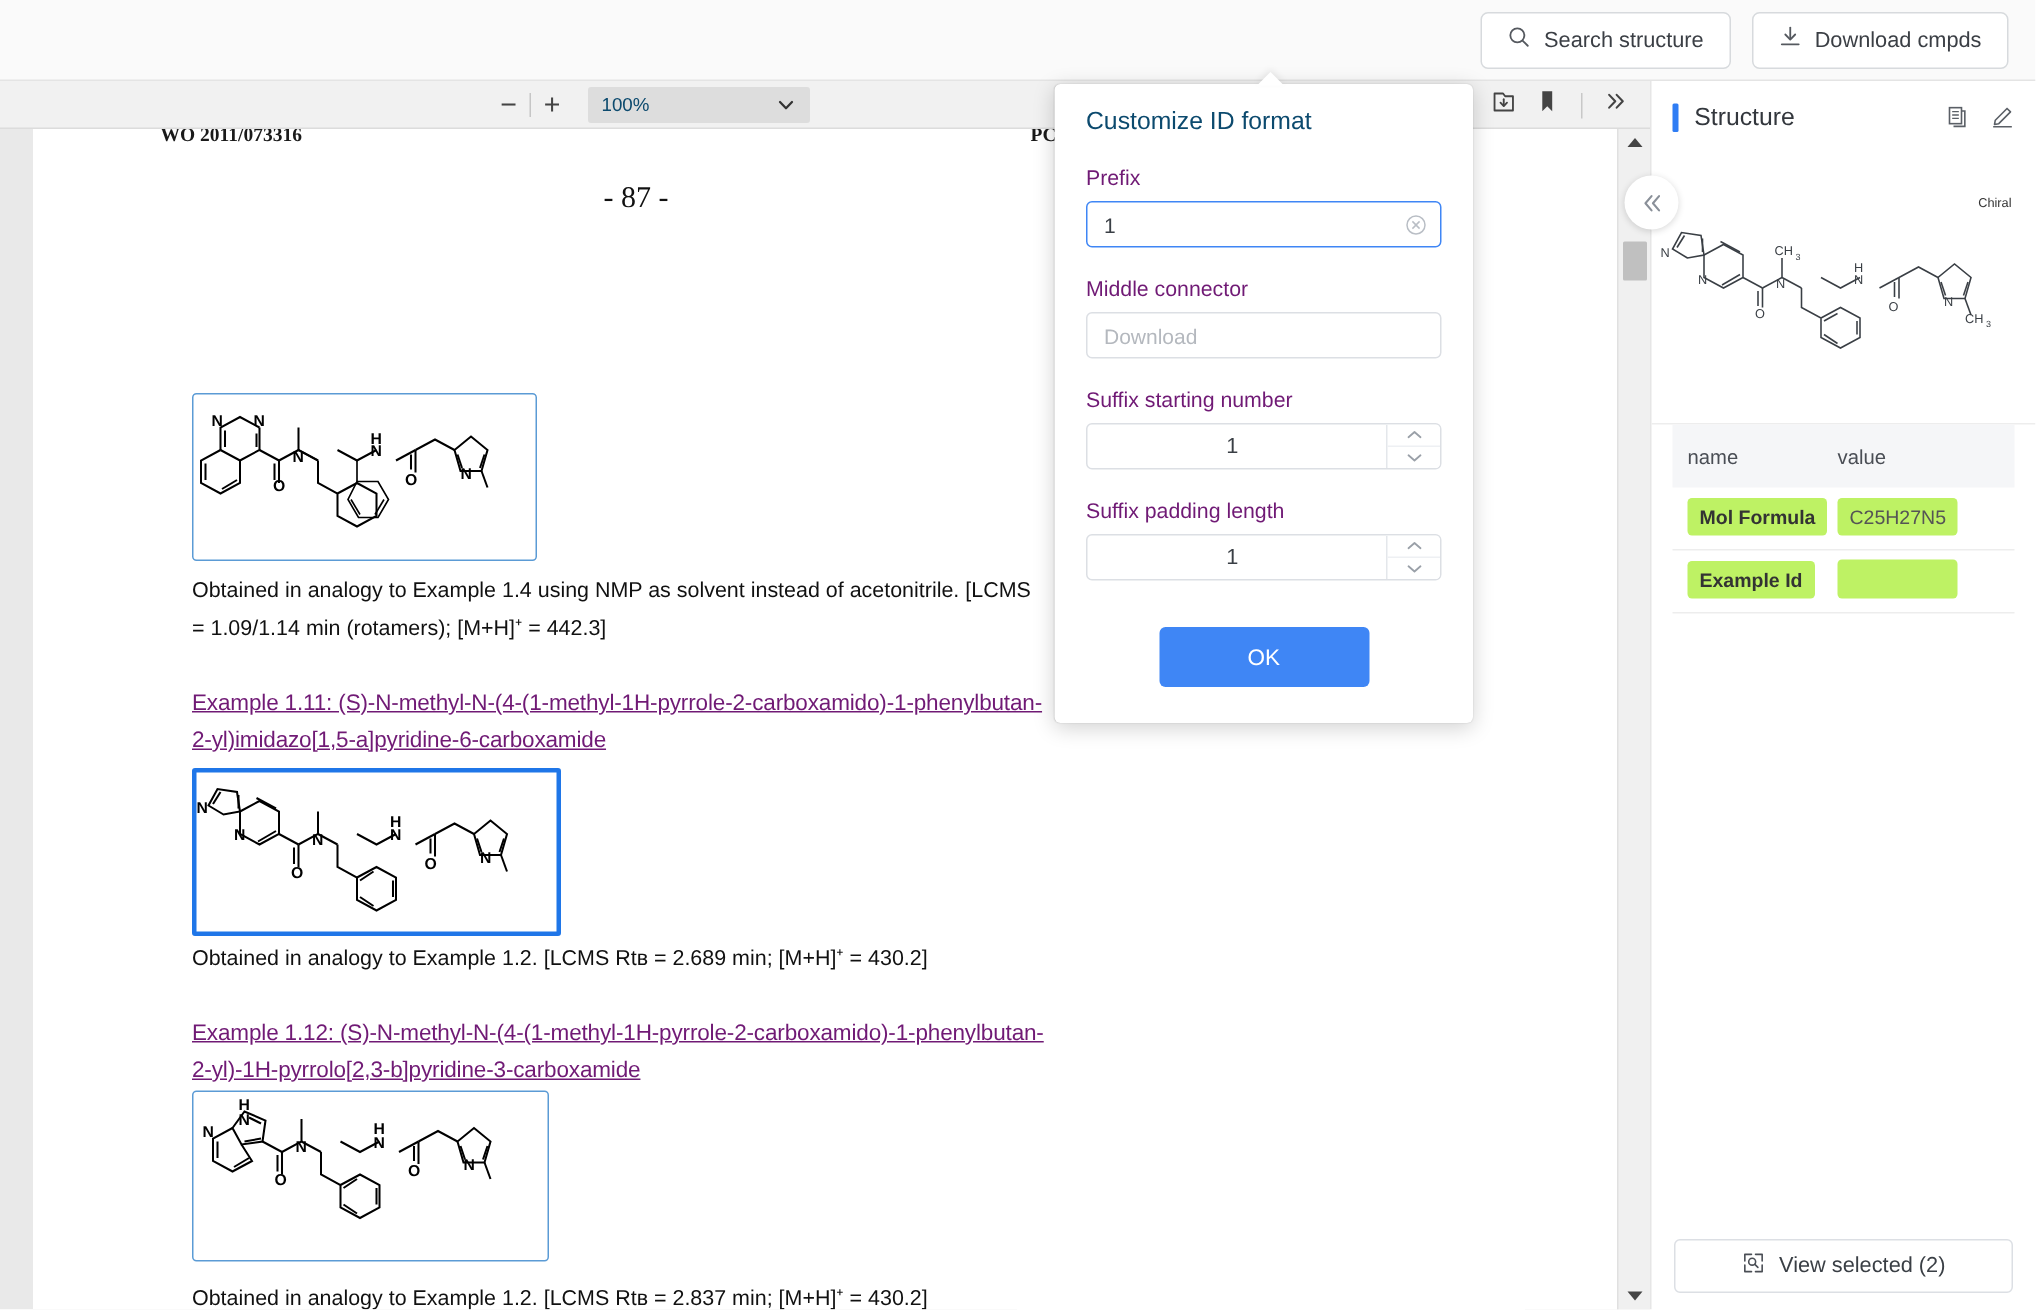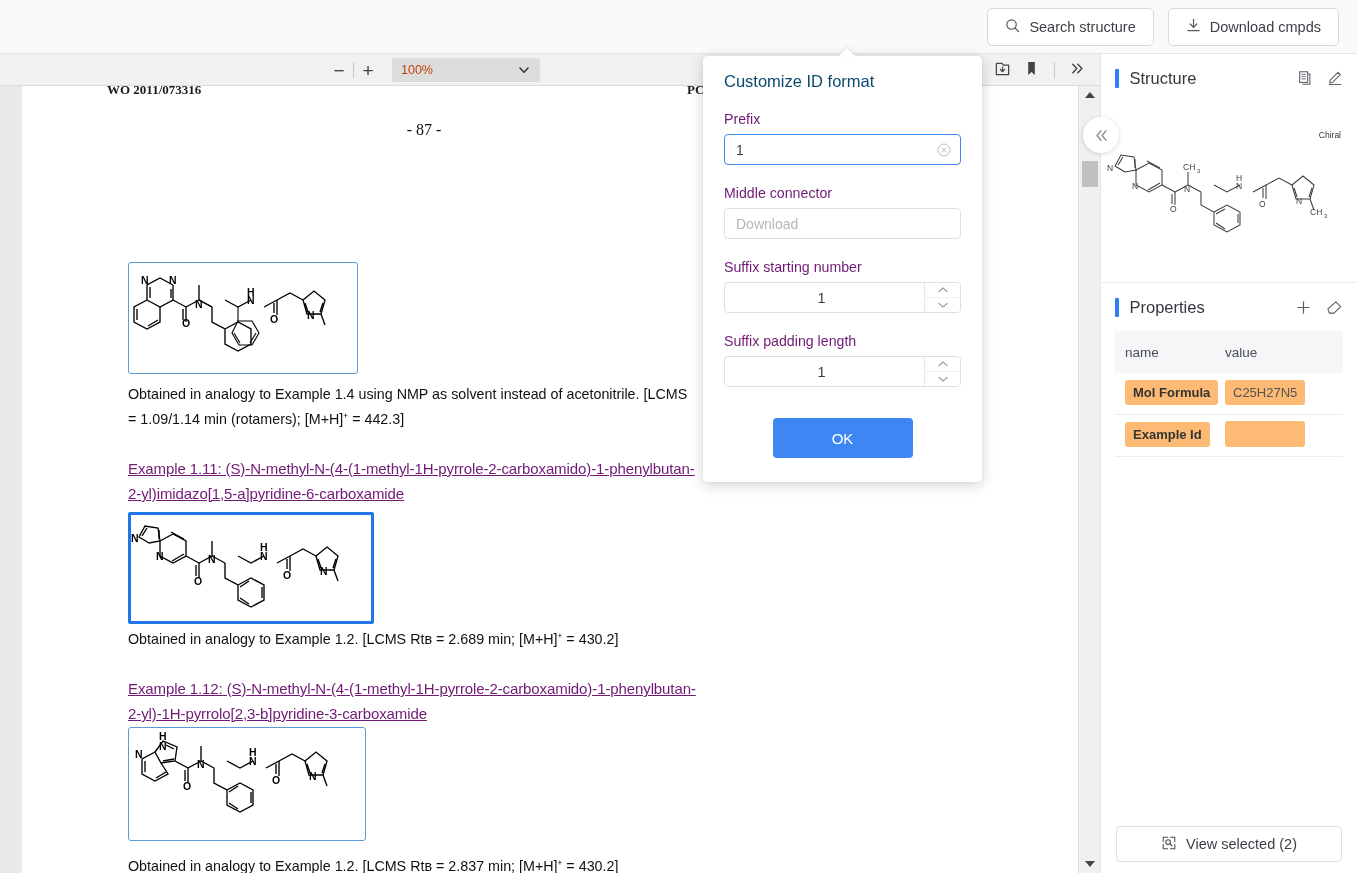--- a/index.html
+++ b/index.html
@@ -46,21 +46,21 @@
     display: flex; align-items: center;
   }
   .zoomgroup { position: absolute; left: 325px; top: 0; height: 32px;
     display: flex; align-items: center; gap: 0; }
   .zbtn { width: 28px; height: 26px; display: flex; align-items: center; justify-content: center;
     color: #444; font-size: 19px; line-height: 1; background: transparent; border: none; }
   .zdivider { width: 1px; height: 16px; background: #c6c6c6; }
   .zoomsel {
     margin-left: 10px; width: 148px; height: 24px; background: #dddddd;
     border: none; border-radius: 2px; display: flex; align-items: center;
-    padding: 0 9px; font-size: 12.5px; color: #c2410c; position: relative;
+    padding: 0 9px; font-size: 12.5px; color: #0c4a6e; position: relative;
   }
   .zoomsel .caret { position: absolute; right: 10px; top: 6px; }
   .rt-icons { position: absolute; right: 14px; top: 0; height: 32px;
     display: flex; align-items: center; gap: 12px; }
   .rt-icons .sep { width: 1px; height: 17px; background: #c8c8c8; margin: 0 2px; }
 
   
   .viewer {
     position: absolute; left: 0; top: 86px; width: 1100px; height: 787px;
     background: #e9e9e9; overflow: hidden;
@@ -71,21 +71,21 @@
   }
   .pg-head {
     position: absolute; top: -4px; left: 0; width: 100%;
     font-family: "Liberation Serif", serif; font-weight: bold; font-size: 13px;
     color: #1a1a1a;
   }
   .pg-head .lft { position: absolute; left: 85px; top: 0; }
   .pg-head .rgt { position: absolute; left: 665px; top: 0; }
   .pgnum {
     position: absolute; top: 35px; left: 0; width: 804px; text-align: center;
-    font-family: "Liberation Serif", serif; font-size: 16px; color: #111;
+    font-family: "Liberation Serif", serif; font-size: 20px; color: #111;
   }
   .doctext {
     position: absolute; font-family: "Liberation Sans", sans-serif;
     font-size: 14.3px; color: #111; line-height: 26px; white-space: nowrap;
   }
   .exhead {
     position: absolute; font-family: "Liberation Sans", sans-serif;
     font-size: 15px; font-weight: normal; color: #701a75; line-height: 25px;
     text-decoration: underline; white-space: nowrap; letter-spacing: -.1px;
   }
@@ -186,21 +186,21 @@
     position: absolute; right: 16px; top: 28px; font-size: 8.5px; color: #333;
     font-family: "Liberation Sans", sans-serif;
   }
   .proptable { padding: 0 14px; }
   .prow { display: flex; align-items: center; height: 42px; }
   .prow.header { background: #f5f6f8; }
   .prow.data { border-bottom: 1px solid #ededed; }
   .prow .c-name { width: 110px; font-size: 13.5px; color: #4a4e55; padding-left: 10px; }
   .prow .c-val { flex: 1; font-size: 13.5px; color: #4a4e55; }
   .chip {
-    display: inline-block; background: #fdba74; border-radius: 3px;
+    display: inline-block; background: #bef264; border-radius: 3px;
     padding: 5px 8px; font-size: 13px; font-weight: bold; color: #333;
     max-width: 95px; overflow: hidden; text-overflow: clip; white-space: nowrap;
   }
   .chip.value { font-weight: normal; color: #555; max-width: 84px; }
   .chip.empty { min-width: 80px; height: 26px; }
   .viewsel {
     position: absolute; left: 15px; bottom: 11px; width: 226px; height: 36px;
     border: 1px solid #dcdfe4; border-radius: 4px; background: #fff;
     display: flex; align-items: center; justify-content: center; gap: 9px;
     font-size: 14.5px; color: #3a3f45;
@@ -582,35 +582,20 @@
           <text x="203" y="73">CH</text>
             <text x="217" y="76" font-size="6">3</text>
           <text x="63" y="70">O</text>
             <text x="152" y="65">O</text>
         </g>
       </svg>
     </div>
 
     <div class="panel-divider"></div>
 
-    <div class="sec-head">
-      <div class="sec-bar"></div>
-      <div class="sec-title">Properties</div>
-      <div class="sec-ico">
-        <svg width="17" height="17" viewBox="0 0 18 18">
-            <line x1="9" y1="3" x2="9" y2="15" stroke="#5a5f66" stroke-width="1.3" stroke-linecap="round"></line>
-            <line x1="3" y1="9" x2="15" y2="9" stroke="#5a5f66" stroke-width="1.3" stroke-linecap="round"></line>
-          </svg>
-      </div>
-      <div class="sec-ico">
-        <svg width="17" height="17" viewBox="0 0 18 18">
-            <path d="M10.5 3 L15.5 8 L8.5 15 L3.5 15 L2 10.5 Z" fill="none" stroke="#5a5f66" stroke-width="1.2" stroke-linejoin="round"></path>
-          </svg>
-      </div>
-    </div>
 
     <div class="proptable">
       <div class="prow header">
         <div class="c-name">name</div>
         <div class="c-val">value</div>
       </div>
       <div class="prow data">
         <div class="c-name"><span class="chip">Mol Formula</span></div>
         <div class="c-val"><span class="chip value">C25H27N5</span></div>
       </div>

